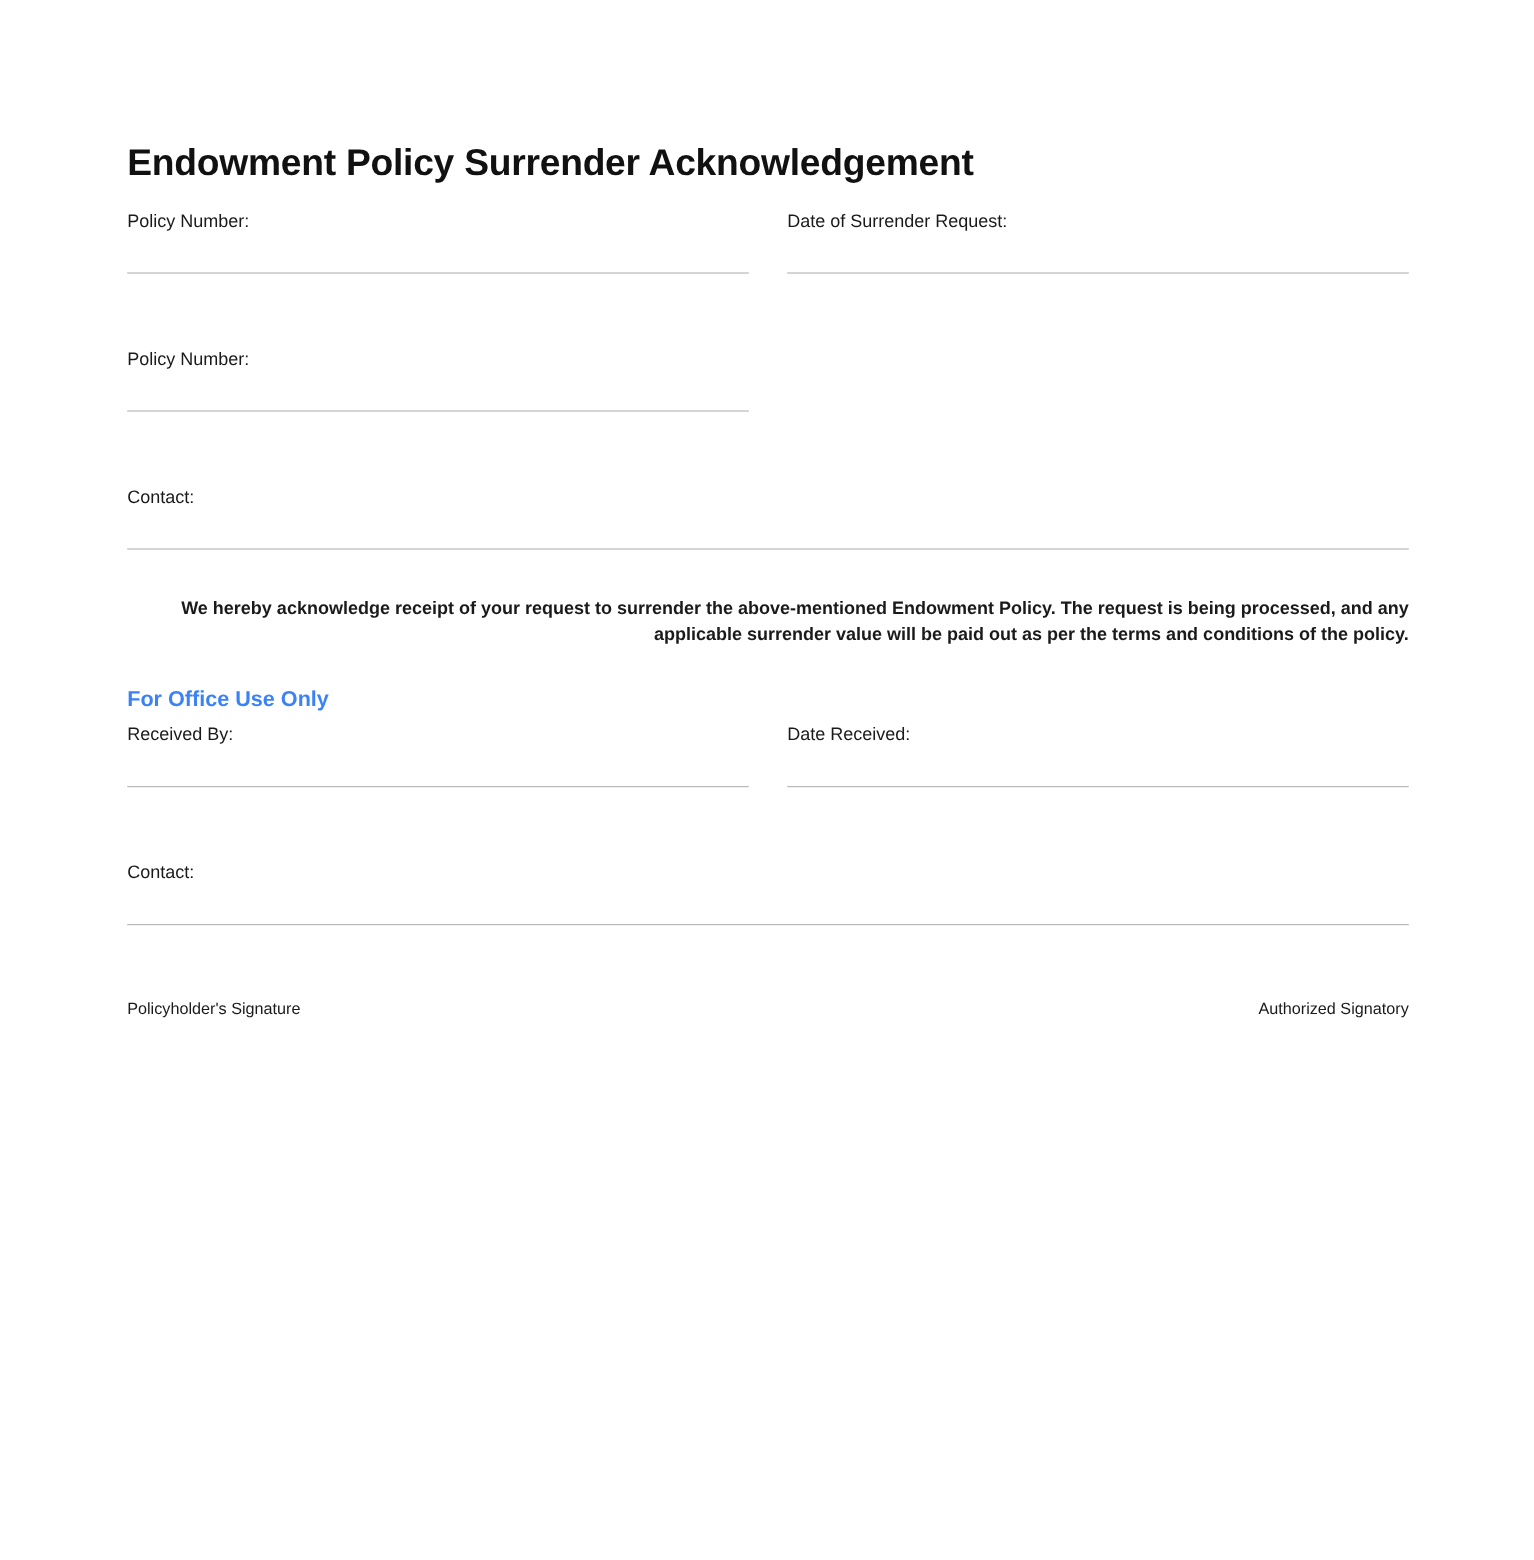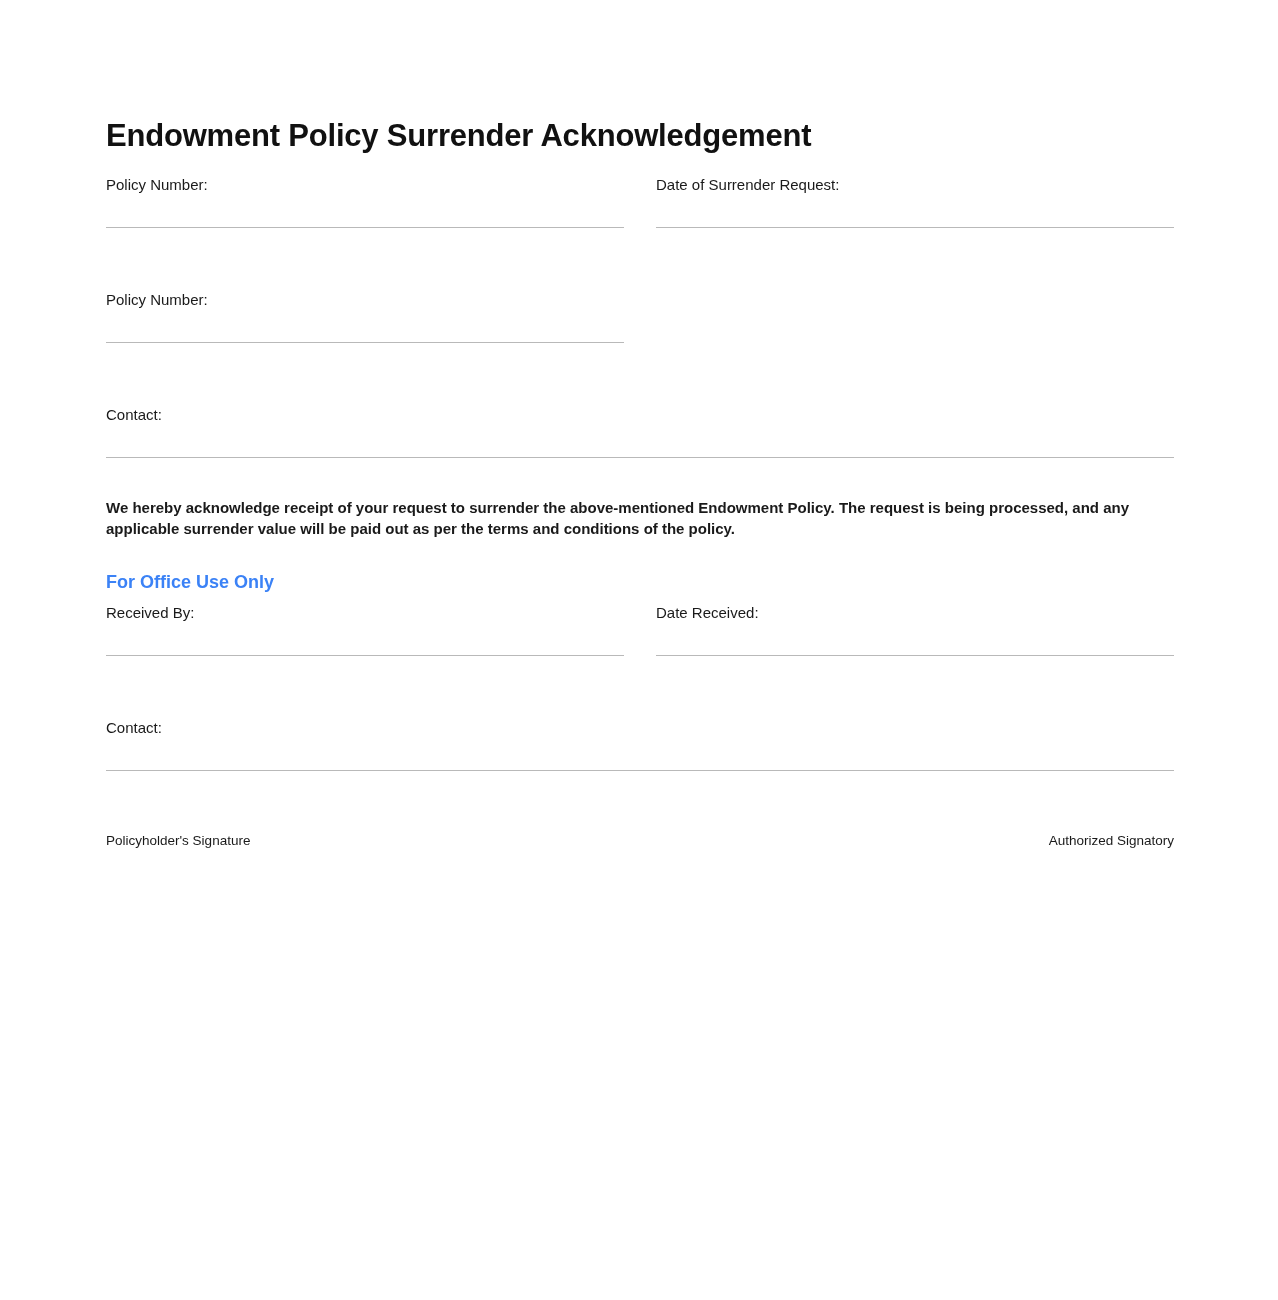--- a/index.html
+++ b/index.html
@@ -78,20 +78,21 @@
   }
 
   
   .body-text {
     font-size: 15px;
     font-weight: bold;
     color: #1a1a1a;
     line-height: 1.45;
     width: 1068px;
     margin: 0;
+    text-align: right;
   }
 
   
   .office-heading {
     font-size: 18px;
     font-weight: bold;
     color: #3b82f6;
     line-height: 1.2;
     margin-bottom: 10px;
   }

